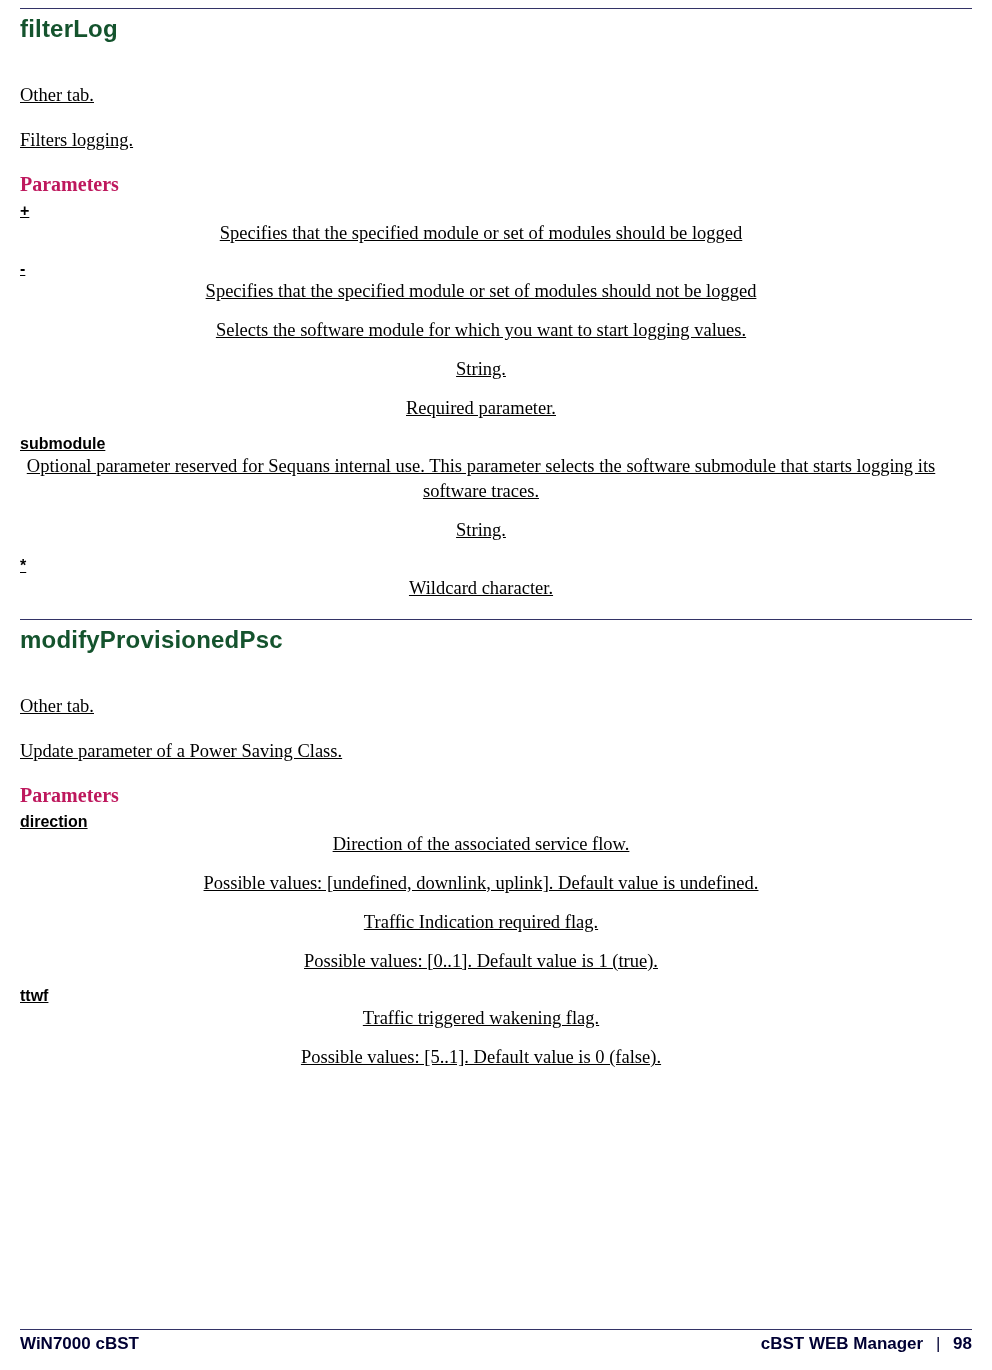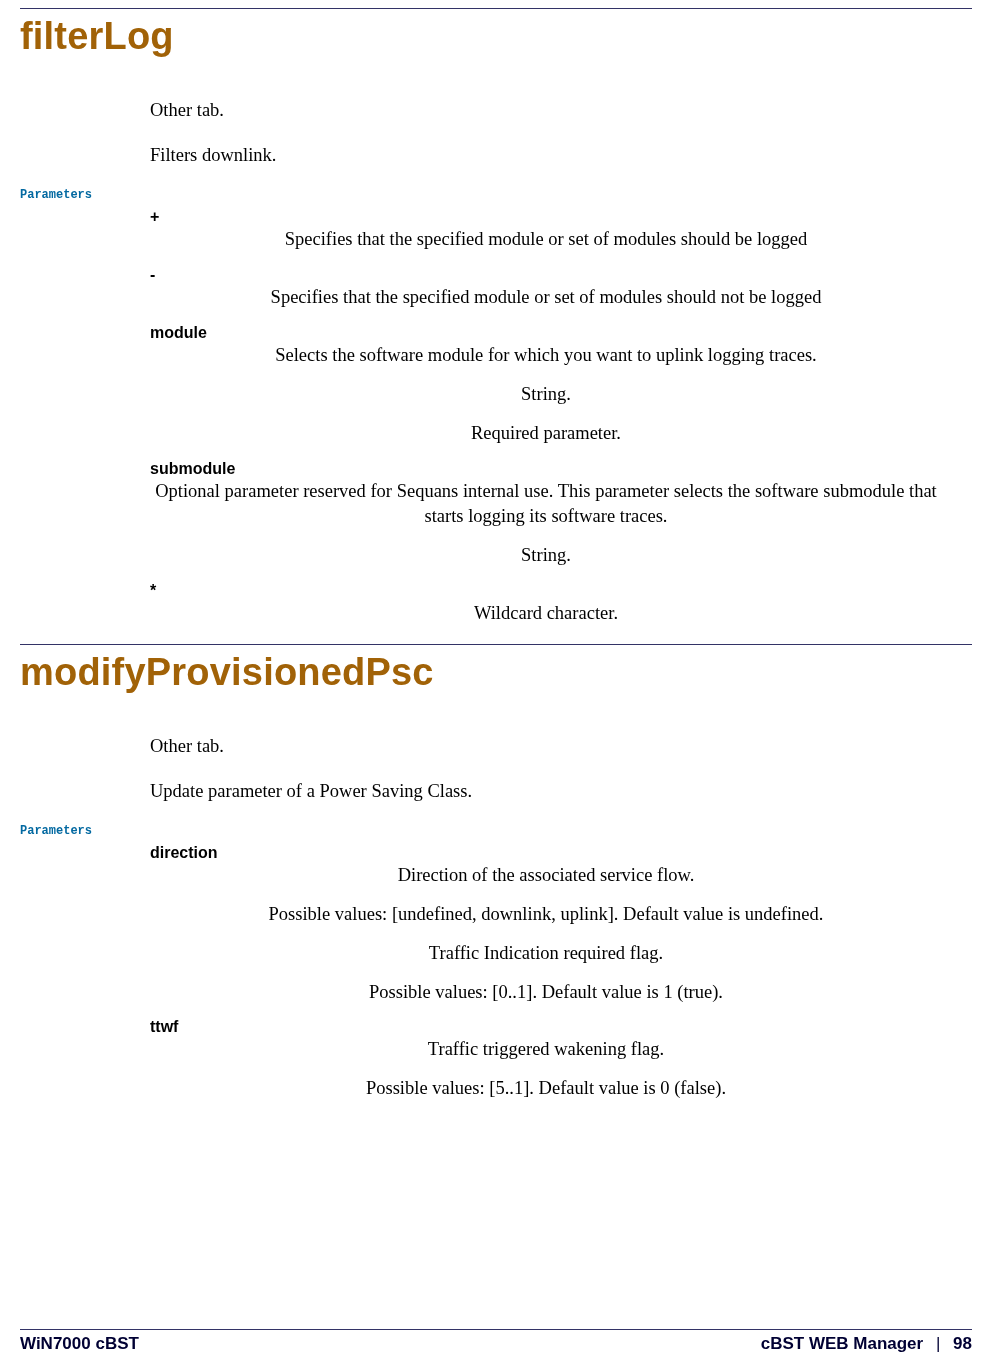--- a/index.html
+++ b/index.html
@@ -16,40 +16,40 @@
       border-top: 1px solid #333366;
       margin-top: 8px;
     }
     .section-rule {
       border-top: 1px solid #333366;
       margin-top: 18px;
     }
     h1.section-title {
       font-family: "Arial Black", Arial, sans-serif;
       font-weight: 900;
-      font-size: 38px;
-      color: #a16207;
+      font-size: 24px;
+      color: #14532d;
       margin-top: 6px;
       margin-bottom: 40px;
       letter-spacing: 0.2px;
     }
     .content-indent {
-      margin-left: 130px;
       margin-right: 30px;
+      text-decoration: underline;
     }
     .para {
       font-size: 18.5px;
       line-height: 1.35;
       margin-bottom: 20px;
     }
     .subhead {
-      font-family: Liberation Mono, monospace;
+      font-family: Liberation Serif, serif;
       font-weight: 900;
-      font-size: 12px;
-      color: #0369a1;
+      font-size: 20px;
+      color: #be185d;
       margin-bottom: 6px;
     }
     .param-label {
       font-family: "Arial Black", Arial, sans-serif;
       font-weight: 900;
       font-size: 16px;
       color: #000;
       margin-bottom: 1px;
     }
     .inline-block { margin-top: 4px; }
@@ -73,34 +73,33 @@
     .footer .sep { margin: 0 8px; font-weight: 400; }
   </style>
 </head>
 <body>
 
 <div class="top-rule"></div>
 <h1 class="section-title">filterLog</h1>
 
 <div class="content-indent">
   <p class="para">Other tab.</p>
-  <p class="para">Filters downlink.</p>
+  <p class="para">Filters logging.</p>
 </div>
 
 <div class="subhead">Parameters</div>
 
 <div class="content-indent inline-block">
   <div class="param-label">+</div>
   <p class="para">Specifies that the specified module or set of modules should be logged</p>
 
   <div class="param-label">-</div>
   <p class="para">Specifies that the specified module or set of modules should not be logged</p>
 
-  <div class="param-label">module</div>
-  <p class="para">Selects the software module for which you want to uplink logging traces.</p>
+  <p class="para">Selects the software module for which you want to start logging values.</p>
   <p class="para">String.</p>
   <p class="para">Required parameter.</p>
 
   <div class="param-label">submodule</div>
   <p class="para">Optional parameter reserved for Sequans internal use. This parameter selects the software submodule that starts logging its software traces.</p>
   <p class="para">String.</p>
 
   <div class="param-label">*</div>
   <p class="para">Wildcard character.</p>
 </div>

